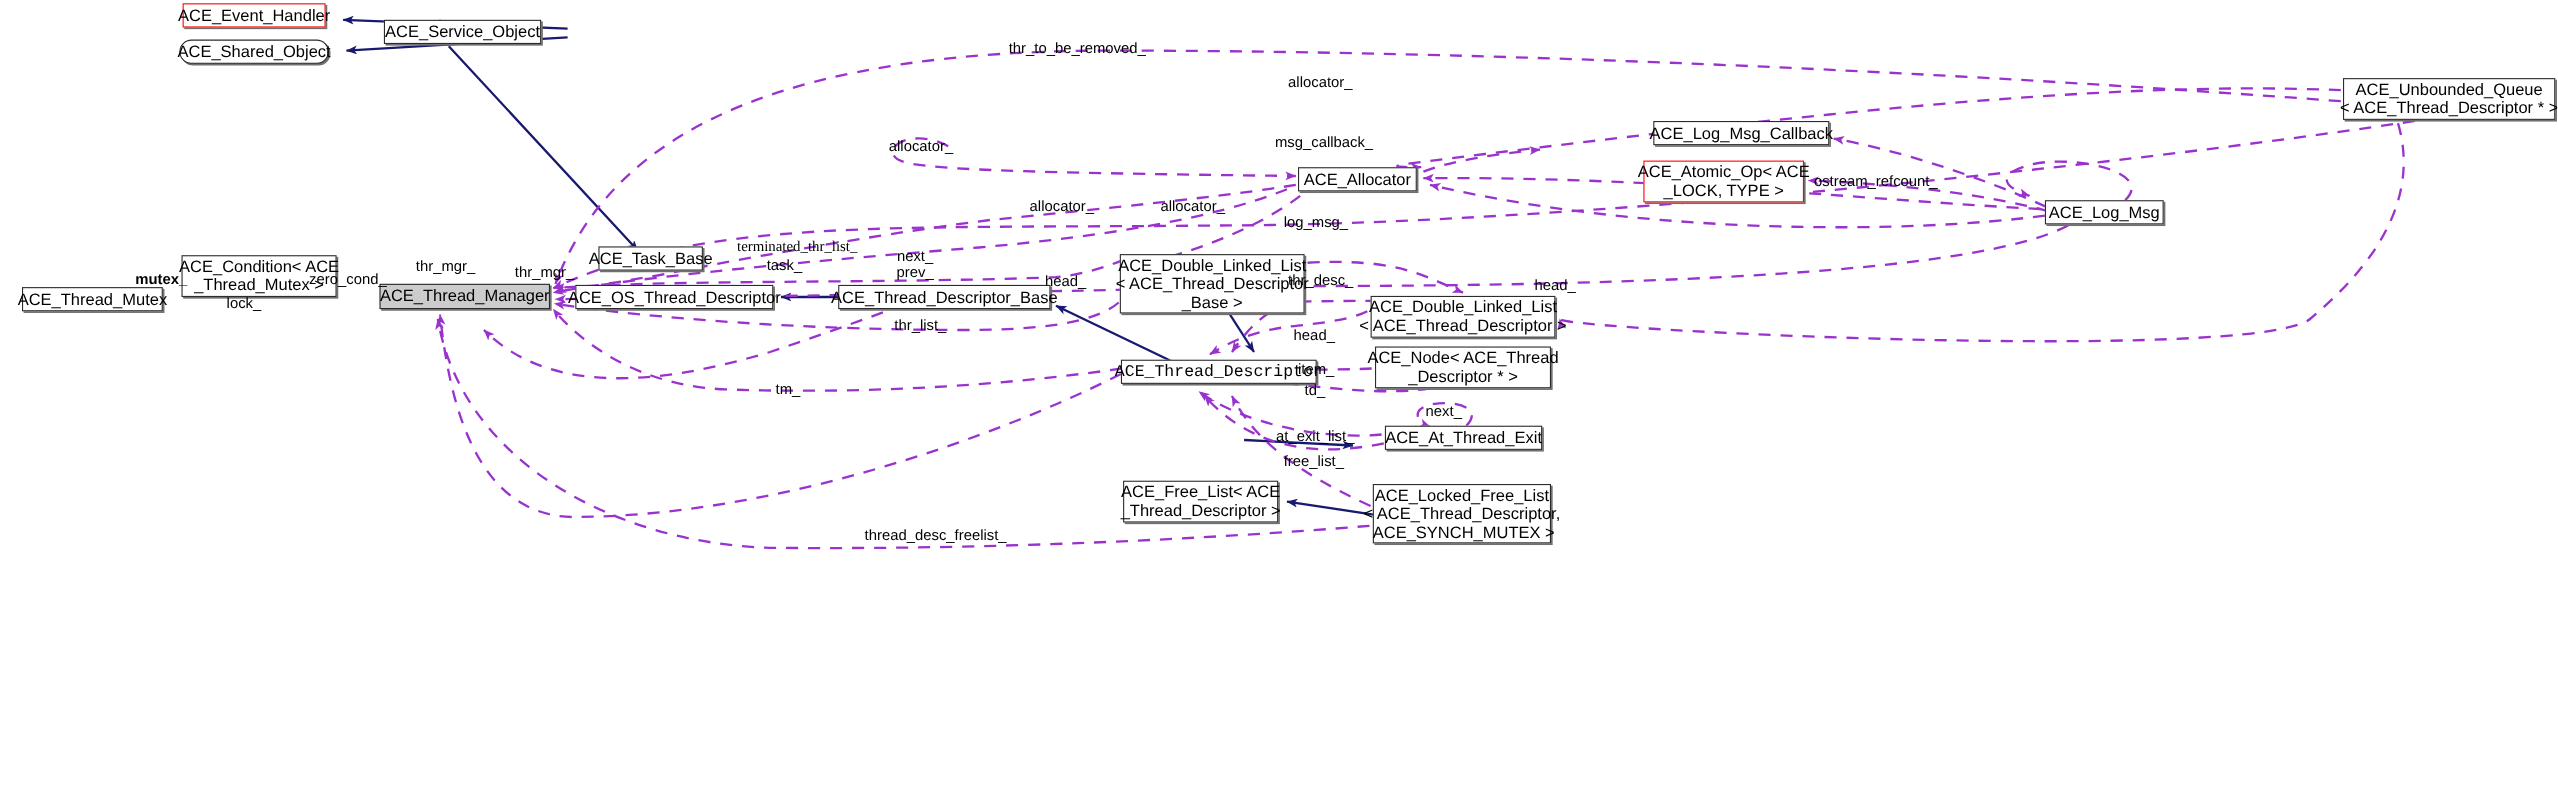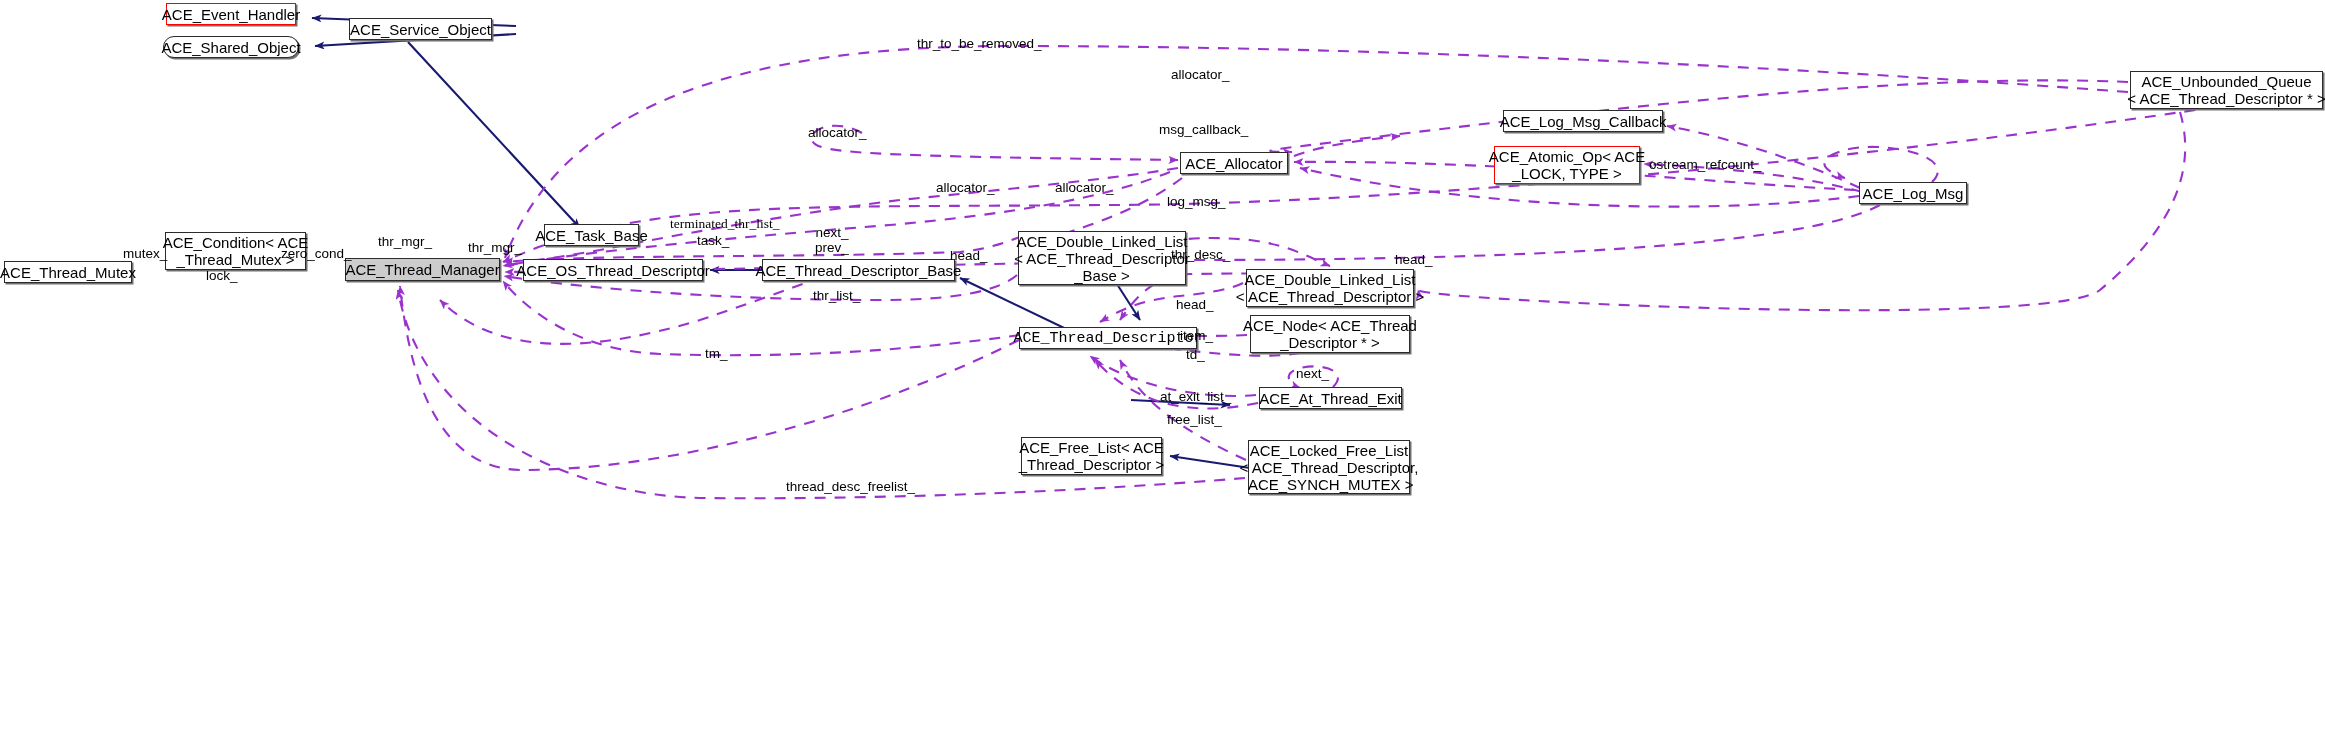--- a/index.html
+++ b/index.html
@@ -118,21 +118,21 @@
   <div class="node red" style="left:166px;top:3px;width:130px;height:22px;">ACE_Event_Handler</div>
   <div class="node" style="left:163px;top:36px;width:136px;height:22px;border-radius:11px;">ACE_Shared_Object</div>
   <div class="node" style="left:349px;top:18px;width:143px;height:22px;">ACE_Service_Object</div>
   <div class="node" style="left:2130px;top:71px;width:193px;height:38px;">ACE_Unbounded_Queue
 &lt; ACE_Thread_Descriptor * &gt;</div>
   <div class="node" style="left:1503px;top:110px;width:160px;height:22px;">ACE_Log_Msg_Callback</div>
   <div class="node red" style="left:1494px;top:146px;width:146px;height:38px;">ACE_Atomic_Op&lt; ACE
 _LOCK, TYPE &gt;</div>
   <div class="node" style="left:1180px;top:152px;width:108px;height:22px;">ACE_Allocator</div>
   <div class="node" style="left:1859px;top:182px;width:108px;height:22px;">ACE_Log_Msg</div>
-  <div class="node" style="left:4px;top:261px;width:128px;height:22px;">ACE_Thread_Mutex</div>
+  <div class="node" style="left:20px;top:261px;width:128px;height:22px;">ACE_Thread_Mutex</div>
   <div class="node" style="left:165px;top:232px;width:141px;height:38px;">ACE_Condition&lt; ACE
 _Thread_Mutex &gt;</div>
   <div class="node current" style="left:345px;top:258px;width:155px;height:23px;">ACE_Thread_Manager</div>
   <div class="node" style="left:544px;top:224px;width:95px;height:22px;">ACE_Task_Base</div>
   <div class="node" style="left:523px;top:259px;width:180px;height:22px;">ACE_OS_Thread_Descriptor</div>
   <div class="node" style="left:762px;top:259px;width:193px;height:22px;">ACE_Thread_Descriptor_Base</div>
   <div class="node" style="left:1018px;top:231px;width:168px;height:54px;">ACE_Double_Linked_List
 &lt; ACE_Thread_Descriptor
 _Base &gt;</div>
   <div class="node" style="left:1019px;top:327px;width:178px;height:22px;font-family:Liberation Mono, monospace;">ACE_Thread_Descriptor</div>
@@ -149,21 +149,21 @@
 
   <div class="elabel" style="left:917px;top:36px;">thr_to_be_removed_</div>
   <div class="elabel" style="left:1171px;top:67px;">allocator_</div>
   <div class="elabel" style="left:808px;top:125px;">allocator_</div>
   <div class="elabel" style="left:1159px;top:122px;">msg_callback_</div>
   <div class="elabel" style="left:1649px;top:157px;">ostream_refcount_</div>
   <div class="elabel" style="left:936px;top:180px;">allocator_</div>
   <div class="elabel" style="left:1055px;top:180px;">allocator_</div>
   <div class="elabel" style="left:1167px;top:194px;">log_msg_</div>
   <div class="elabel" style="left:670px;top:216px;font-family:Liberation Serif, serif;">terminated_thr_list_</div>
-  <div class="elabel" style="left:123px;top:246px;">mutex_</div>
+  <div class="elabel" style="left:123px;top:246px;font-weight:bold;">mutex_</div>
   <div class="elabel" style="left:281px;top:246px;">zero_cond_</div>
   <div class="elabel" style="left:378px;top:234px;">thr_mgr_</div>
   <div class="elabel" style="left:468px;top:240px;">thr_mgr_</div>
   <div class="elabel" style="left:697px;top:233px;">task_</div>
   <div class="elabel" style="left:815px;top:225px;">next_
 prev_</div>
   <div class="elabel" style="left:950px;top:248px;">head_</div>
   <div class="elabel" style="left:1171px;top:247px;">thr_desc_</div>
   <div class="elabel" style="left:1395px;top:252px;">head_</div>
   <div class="elabel" style="left:206px;top:268px;">lock_</div>

